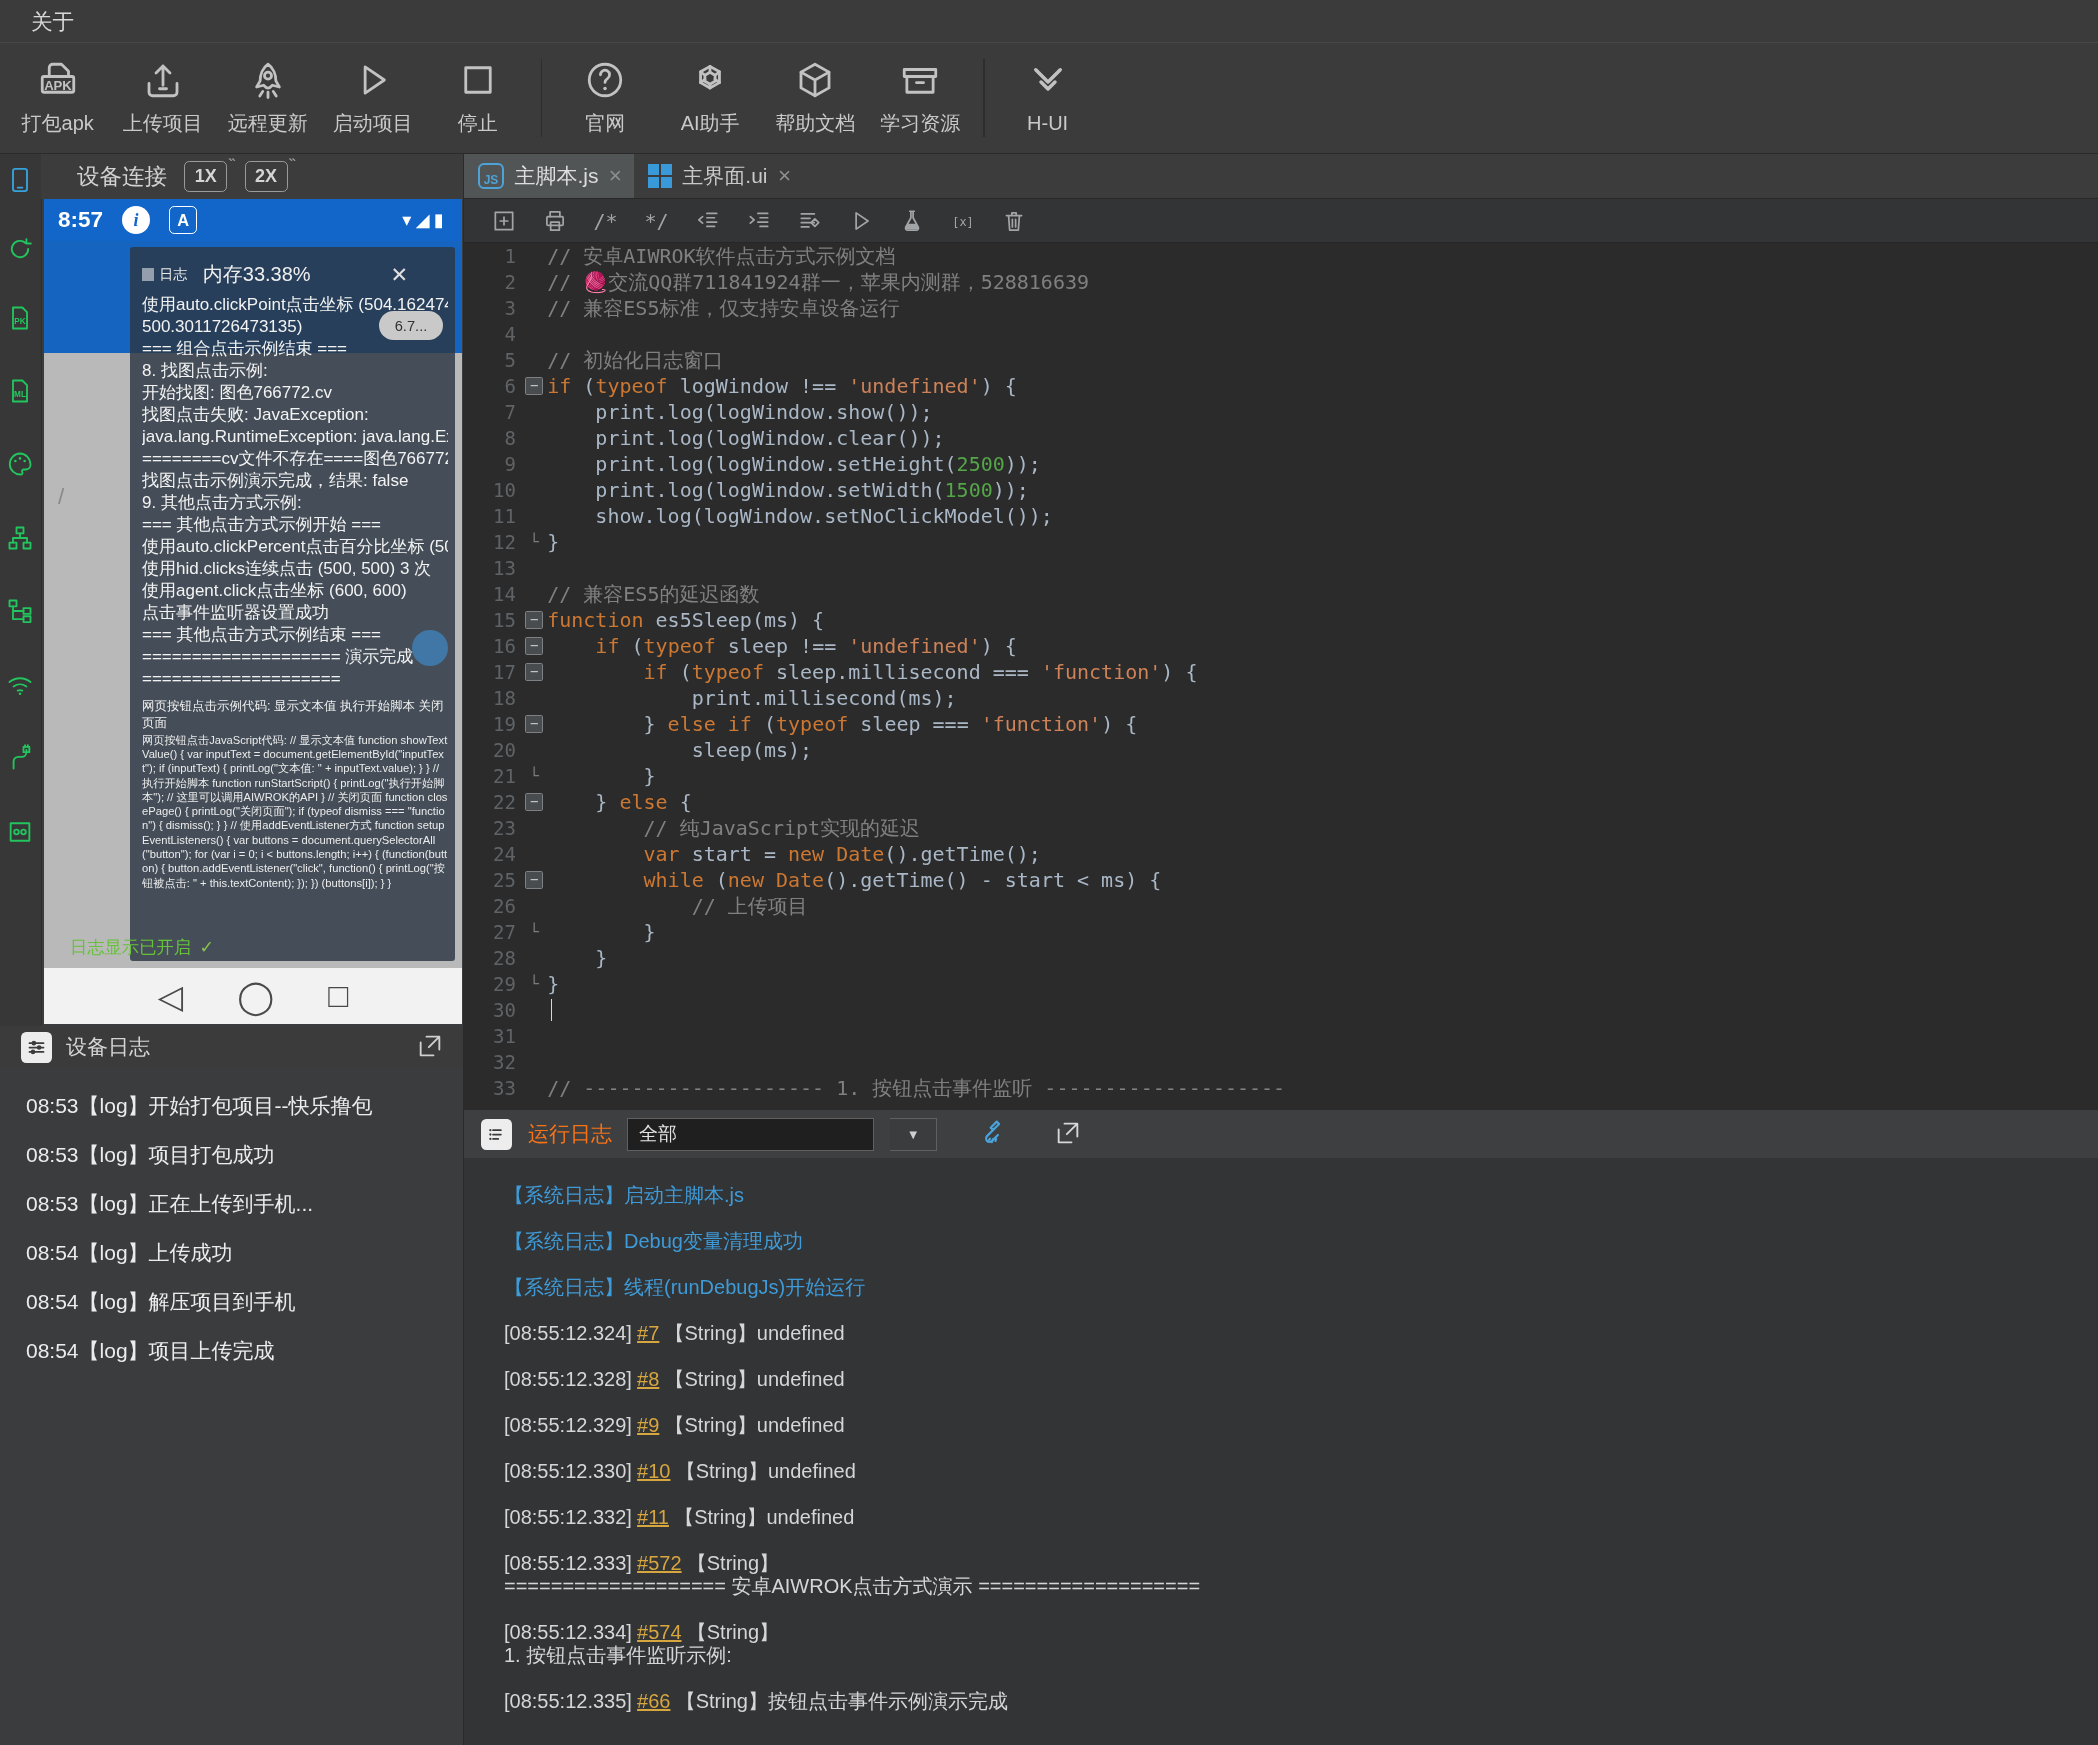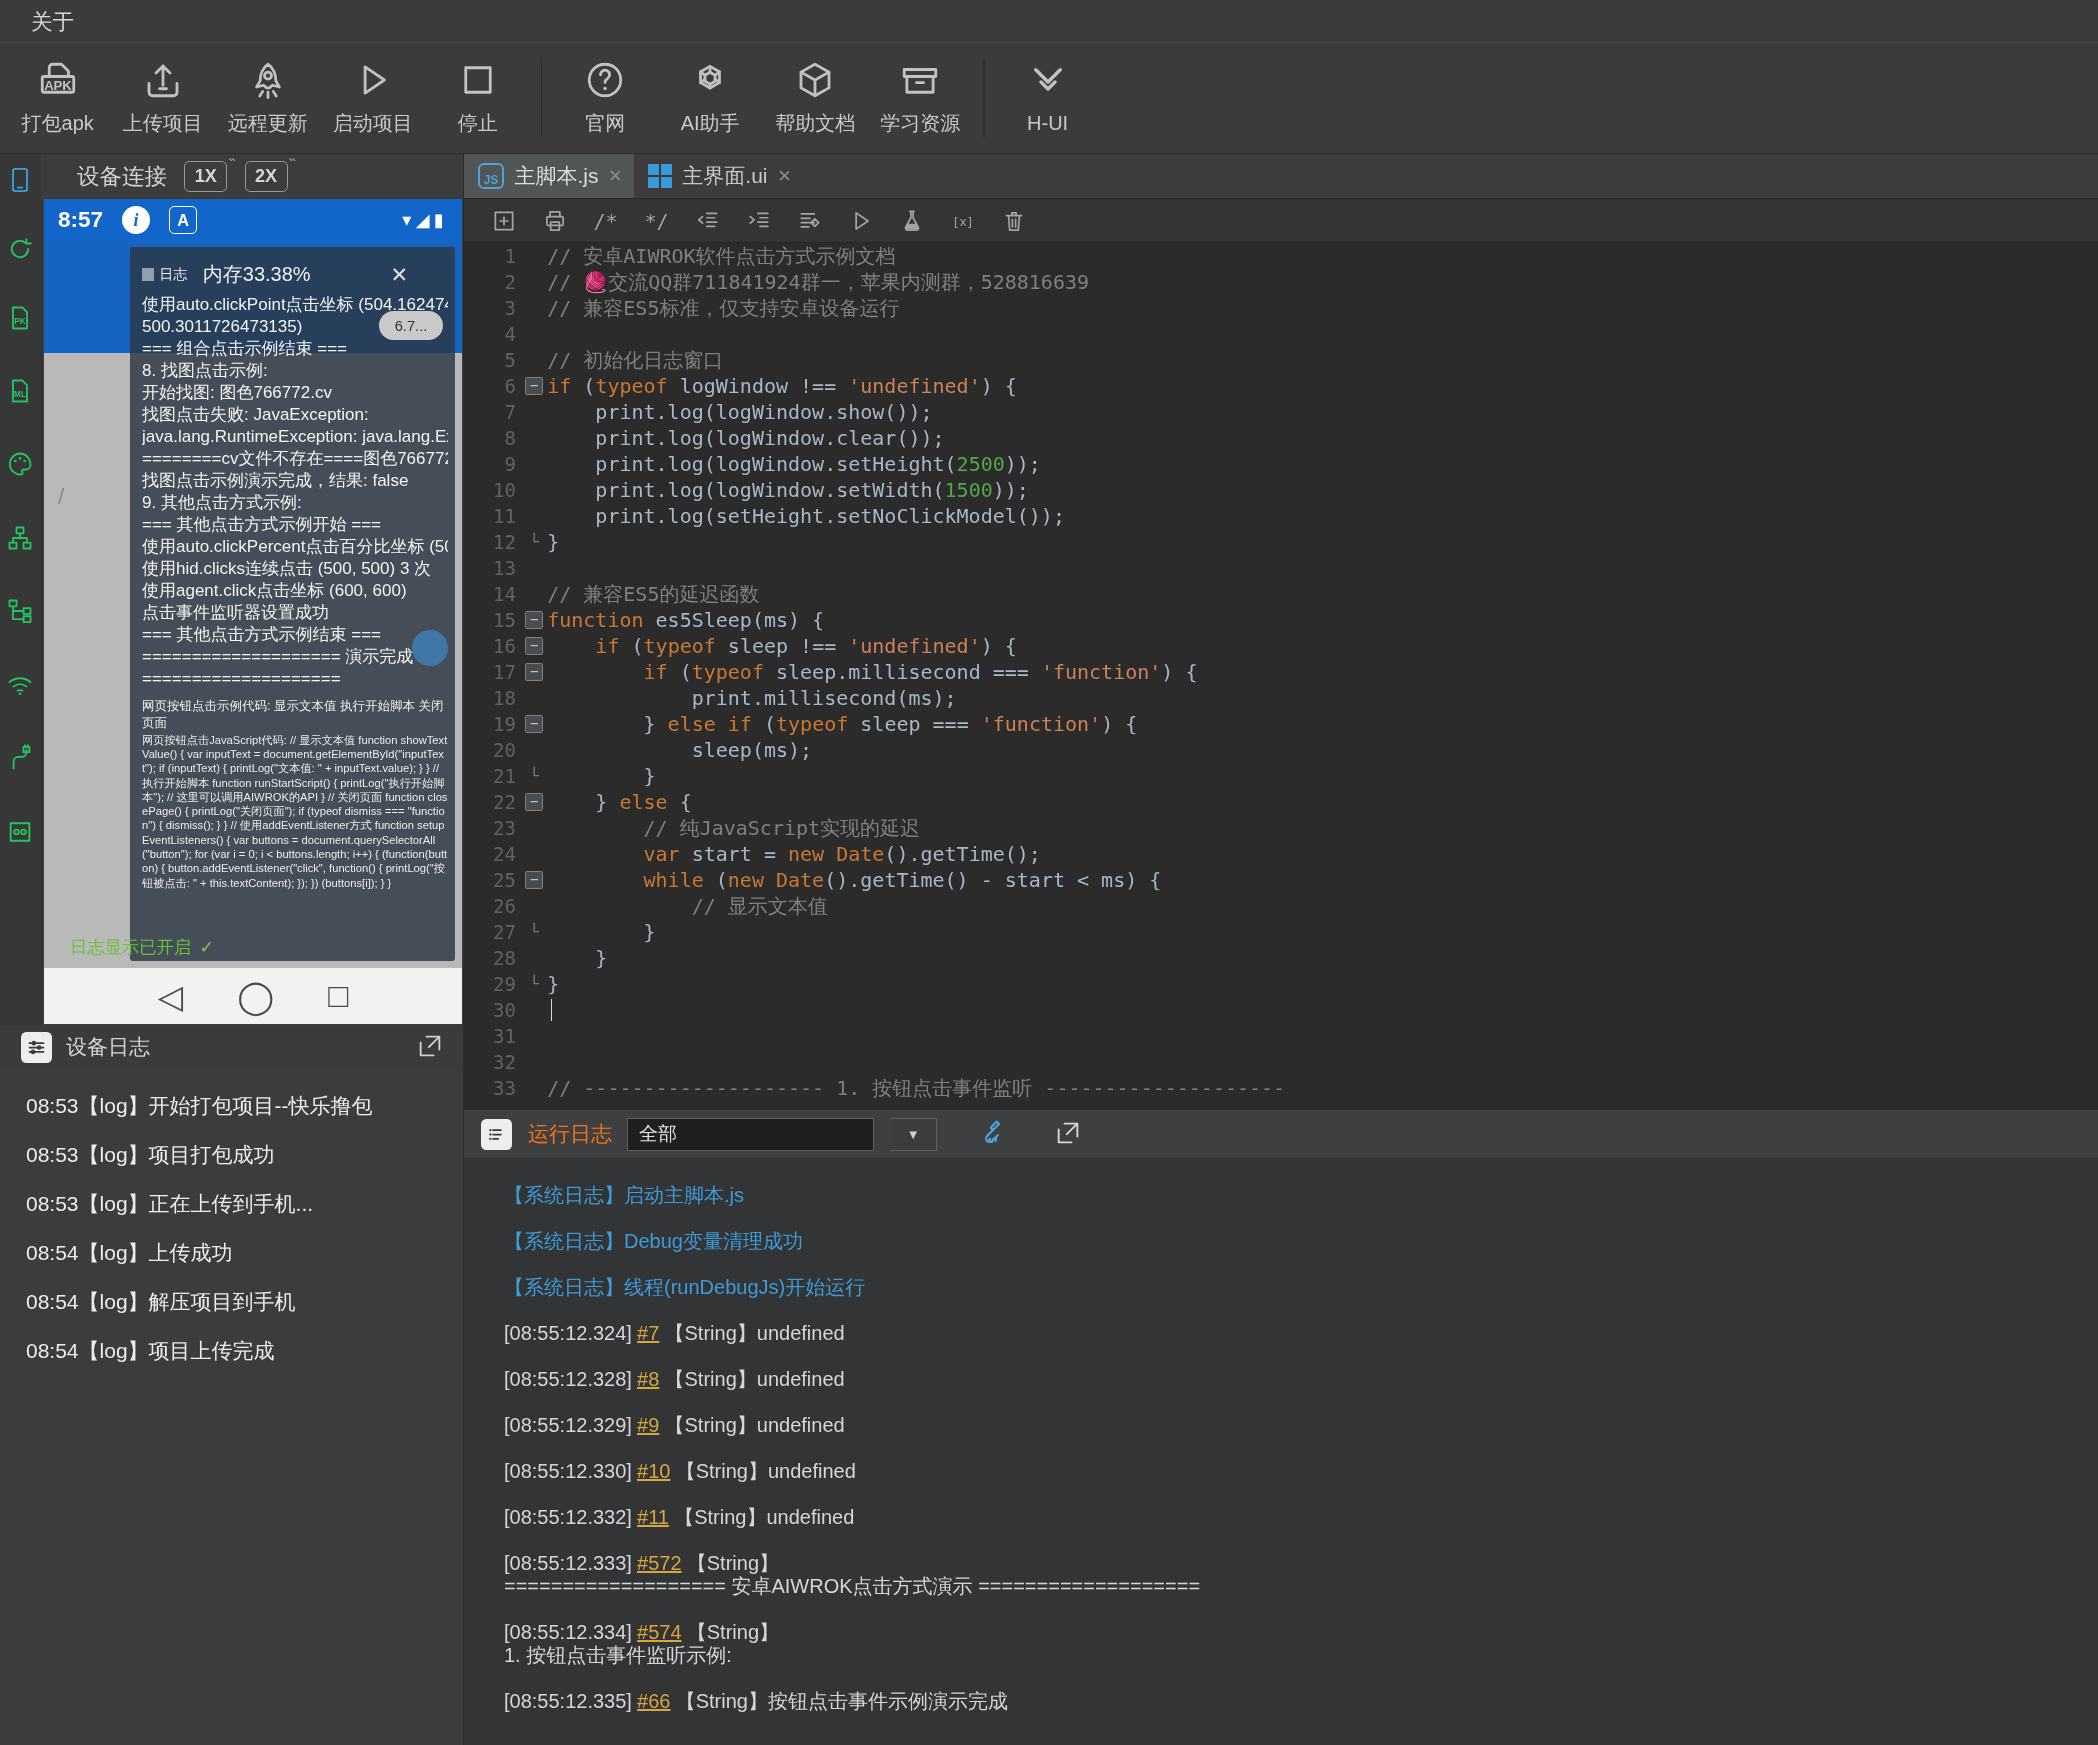--- a/index.html
+++ b/index.html
@@ -453,36 +453,36 @@
         <div class="code-line"><span class="gutter">1</span><span class="fold"></span><span class="t-c">// 安卓AIWROK软件点击方式示例文档</span></div>
         <div class="code-line"><span class="gutter">2</span><span class="fold"></span><span class="t-c">// 🧶交流QQ群711841924群一，苹果内测群，528816639</span></div>
         <div class="code-line"><span class="gutter">3</span><span class="fold"></span><span class="t-c">// 兼容ES5标准，仅支持安卓设备运行</span></div>
         <div class="code-line"><span class="gutter">4</span><span class="fold"></span></div>
         <div class="code-line"><span class="gutter">5</span><span class="fold"></span><span class="t-c">// 初始化日志窗口</span></div>
         <div class="code-line"><span class="gutter">6</span><span class="fold"><span class="box">−</span></span><span class="t-k">if</span><span class="t-p"> (</span><span class="t-k">typeof</span><span class="t-p"> logWindow !== </span><span class="t-s">'undefined'</span><span class="t-p">) {</span></div>
         <div class="code-line"><span class="gutter">7</span><span class="fold"></span><span class="t-p">    print.log(logWindow.show());</span></div>
         <div class="code-line"><span class="gutter">8</span><span class="fold"></span><span class="t-p">    print.log(logWindow.clear());</span></div>
         <div class="code-line"><span class="gutter">9</span><span class="fold"></span><span class="t-p">    print.log(logWindow.setHeight(</span><span class="t-num">2500</span><span class="t-p">));</span></div>
         <div class="code-line"><span class="gutter">10</span><span class="fold"></span><span class="t-p">    print.log(logWindow.setWidth(</span><span class="t-num">1500</span><span class="t-p">));</span></div>
-        <div class="code-line"><span class="gutter">11</span><span class="fold"></span><span class="t-p">    print.log(setHeight.setNoClickModel());</span></div>
+        <div class="code-line"><span class="gutter">11</span><span class="fold"></span><span class="t-p">    show.log(logWindow.setNoClickModel());</span></div>
         <div class="code-line"><span class="gutter">12</span><span class="fold"><span>└</span></span><span class="t-p">}</span></div>
         <div class="code-line"><span class="gutter">13</span><span class="fold"></span></div>
         <div class="code-line"><span class="gutter">14</span><span class="fold"></span><span class="t-c">// 兼容ES5的延迟函数</span></div>
         <div class="code-line"><span class="gutter">15</span><span class="fold"><span class="box">−</span></span><span class="t-k">function</span><span class="t-p"> es5Sleep(ms) {</span></div>
         <div class="code-line"><span class="gutter">16</span><span class="fold"><span class="box">−</span></span><span class="t-p">    </span><span class="t-k">if</span><span class="t-p"> (</span><span class="t-k">typeof</span><span class="t-p"> sleep !== </span><span class="t-s">'undefined'</span><span class="t-p">) {</span></div>
         <div class="code-line"><span class="gutter">17</span><span class="fold"><span class="box">−</span></span><span class="t-p">        </span><span class="t-k">if</span><span class="t-p"> (</span><span class="t-k">typeof</span><span class="t-p"> sleep.millisecond === </span><span class="t-s">'function'</span><span class="t-p">) {</span></div>
         <div class="code-line"><span class="gutter">18</span><span class="fold"></span><span class="t-p">            print.millisecond(ms);</span></div>
         <div class="code-line"><span class="gutter">19</span><span class="fold"><span class="box">−</span></span><span class="t-p">        } </span><span class="t-k">else</span><span class="t-p"> </span><span class="t-k">if</span><span class="t-p"> (</span><span class="t-k">typeof</span><span class="t-p"> sleep === </span><span class="t-s">'function'</span><span class="t-p">) {</span></div>
         <div class="code-line"><span class="gutter">20</span><span class="fold"></span><span class="t-p">            sleep(ms);</span></div>
         <div class="code-line"><span class="gutter">21</span><span class="fold"><span>└</span></span><span class="t-p">        }</span></div>
         <div class="code-line"><span class="gutter">22</span><span class="fold"><span class="box">−</span></span><span class="t-p">    } </span><span class="t-k">else</span><span class="t-p"> {</span></div>
         <div class="code-line"><span class="gutter">23</span><span class="fold"></span><span class="t-p">        </span><span class="t-c">// 纯JavaScript实现的延迟</span></div>
         <div class="code-line"><span class="gutter">24</span><span class="fold"></span><span class="t-p">        </span><span class="t-k">var</span><span class="t-p"> start = </span><span class="t-k">new</span><span class="t-p"> </span><span class="t-k">Date</span><span class="t-p">().getTime();</span></div>
         <div class="code-line"><span class="gutter">25</span><span class="fold"><span class="box">−</span></span><span class="t-p">        </span><span class="t-k">while</span><span class="t-p"> (</span><span class="t-k">new</span><span class="t-p"> </span><span class="t-k">Date</span><span class="t-p">().getTime() - start &lt; ms) {</span></div>
-        <div class="code-line"><span class="gutter">26</span><span class="fold"></span><span class="t-p">            </span><span class="t-c">// 显示文本值</span></div>
+        <div class="code-line"><span class="gutter">26</span><span class="fold"></span><span class="t-p">            </span><span class="t-c">// 上传项目</span></div>
         <div class="code-line"><span class="gutter">27</span><span class="fold"><span>└</span></span><span class="t-p">        }</span></div>
         <div class="code-line"><span class="gutter">28</span><span class="fold"></span><span class="t-p">    }</span></div>
         <div class="code-line"><span class="gutter">29</span><span class="fold"><span>└</span></span><span class="t-p">}</span></div>
         <div class="code-line"><span class="gutter">30</span><span class="fold"></span><span class="caret"></span></div>
         <div class="code-line"><span class="gutter">31</span><span class="fold"></span></div>
         <div class="code-line"><span class="gutter">32</span><span class="fold"></span></div>
         <div class="code-line"><span class="gutter">33</span><span class="fold"></span><span class="t-c">// -------------------- 1. 按钮点击事件监听 --------------------</span></div>
       </div>
 
     <div class="runlog">

